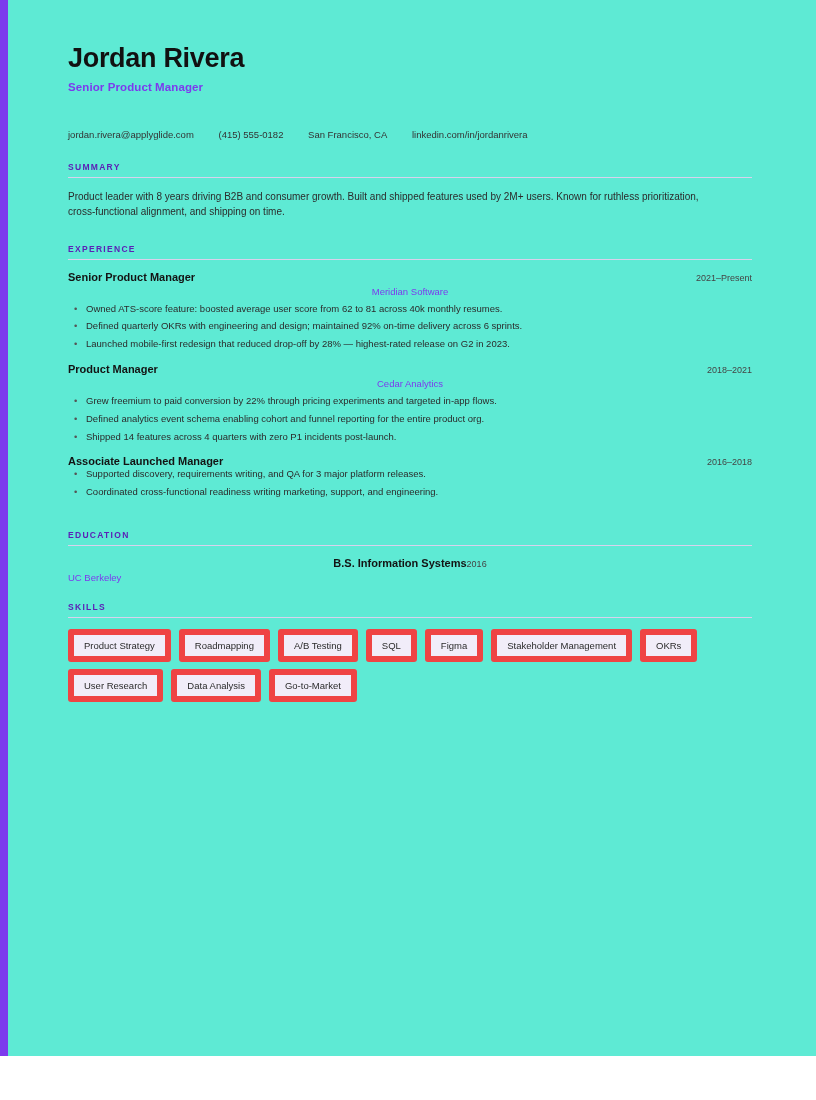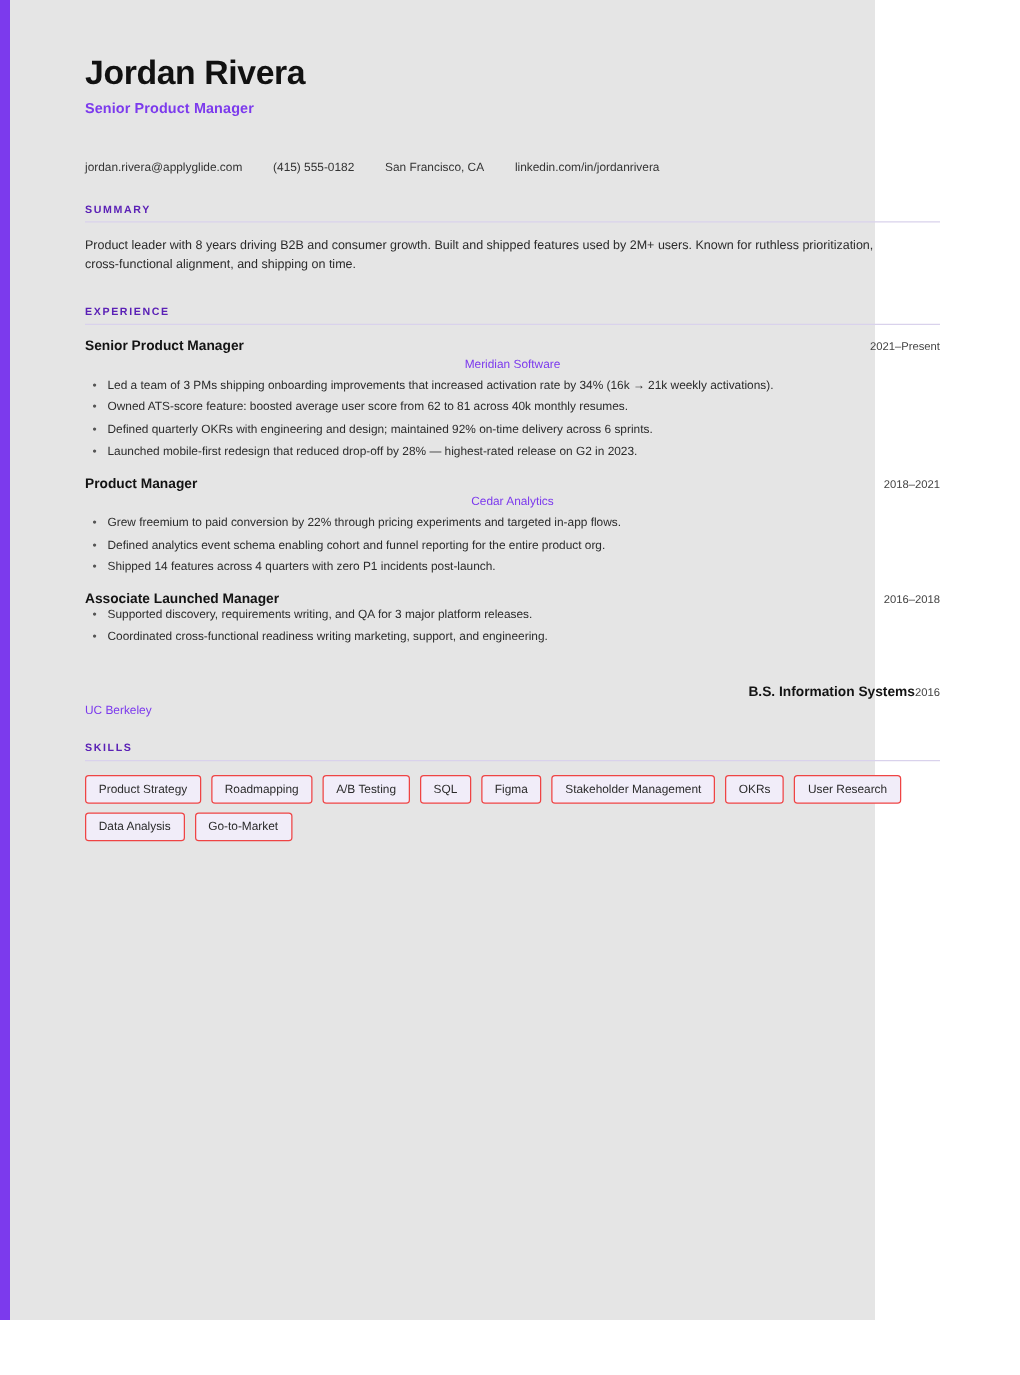--- a/index.html
+++ b/index.html
@@ -12,23 +12,23 @@
     height: 1100px;
     font-family: "Liberation Sans", sans-serif;
     color: #1a1a1a;
     position: relative;
     overflow: hidden;
   }
   .page {
     position: absolute;
     left: 0;
     top: 0;
-    width: 700px;
+    width: 816px;
     height: 1056px;
-    background: #e5e5e5;
+    background: #5eead4;
     box-sizing: border-box;
   }
   .accent-bar {
     position: absolute;
     left: 0;
     top: 0;
     width: 8px;
     height: 1056px;
     background: #7c3aed;
   }
@@ -135,21 +135,21 @@
     top: 0;
     color: #555555;
     font-size: 9.5px;
   }
 
   .section-gap { height: 19px; }
 
   
   .edu-row {
     display: flex;
-    justify-content: flex-end;
+    justify-content: center;
     align-items: baseline;
   }
   .edu-degree {
     font-size: 11px;
     font-weight: bold;
     color: #131313;
   }
   .edu-year {
     font-size: 9px;
     color: #444444;
@@ -164,21 +164,21 @@
   .skills {
     display: flex;
     flex-wrap: wrap;
     gap: 7px 8px;
     max-width: 690px;
   }
   .skill {
     font-size: 9.5px;
     color: #2b2b2b;
     background: #f1edf9;
-    border: 1px solid #ef4444;
+    border: 6px solid #ef4444;
     border-radius: 3px;
     padding: 5px 10px;
     white-space: nowrap;
   }
 </style>
 </head>
 <body>
 
 <div class="page">
   <div class="accent-bar"></div>
@@ -202,21 +202,20 @@
     <div class="section">
       <div class="section-head">EXPERIENCE</div>
 
       <div class="job">
         <div class="job-row">
           <div class="job-title">Senior Product Manager</div>
           <div class="job-dates">2021–Present</div>
         </div>
         <div class="job-company">Meridian Software</div>
         <ul class="bullets">
-          <li>Led a team of 3 PMs shipping onboarding improvements that increased activation rate by 34% (16k → 21k weekly activations).</li>
           <li>Owned ATS-score feature: boosted average user score from 62 to 81 across 40k monthly resumes.</li>
           <li>Defined quarterly OKRs with engineering and design; maintained 92% on-time delivery across 6 sprints.</li>
           <li>Launched mobile-first redesign that reduced drop-off by 28% — highest-rated release on G2 in 2023.</li>
         </ul>
       </div>
 
       <div class="job">
         <div class="job-row">
           <div class="job-title">Product Manager</div>
           <div class="job-dates">2018–2021</div>
@@ -237,20 +236,21 @@
         <ul class="bullets">
           <li>Supported discovery, requirements writing, and QA for 3 major platform releases.</li>
           <li>Coordinated cross-functional readiness writing marketing, support, and engineering.</li>
         </ul>
       </div>
     </div>
 
     <div class="section-gap"></div>
 
     <div class="section">
+      <div class="section-head">EDUCATION</div>
       <div>
         <div class="edu-row">
           <div class="edu-degree">B.S. Information Systems</div>
           <div class="edu-year">2016</div>
         </div>
         <div class="edu-school">UC Berkeley</div>
       </div>
     </div>
 
     <div class="section-gap"></div>

